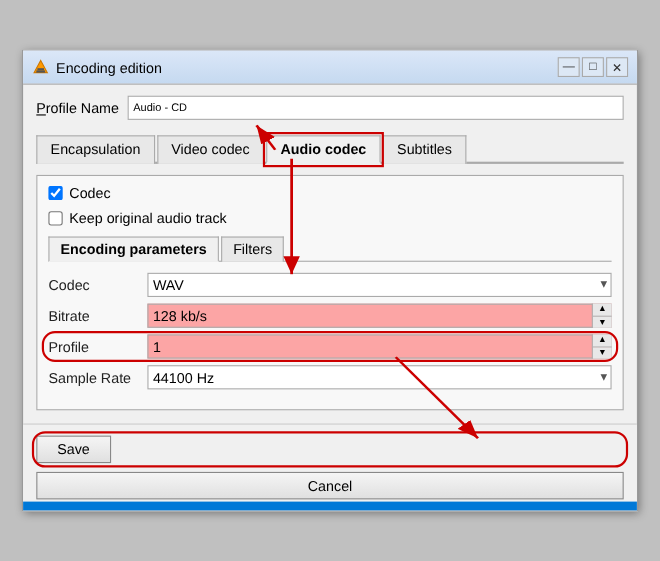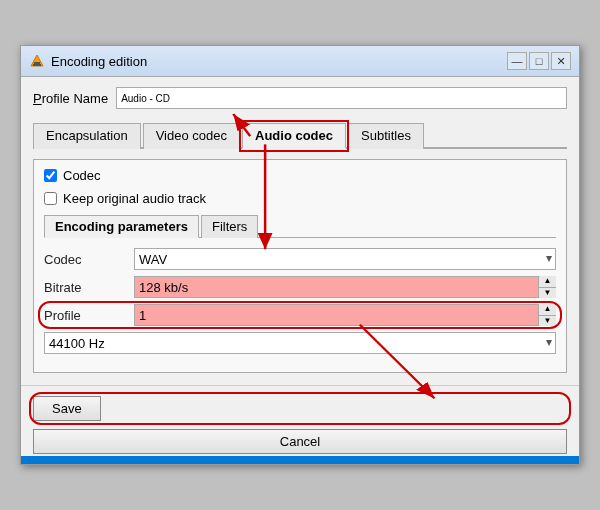--- a/index.html
+++ b/index.html
@@ -369,20 +369,21 @@
         <div class="spinner-wrapper">
           <input type="text" value="1" style="">
           <div class="spinner-btns">
             <button class="spinner-btn">▲</button>
             <button class="spinner-btn">▼</button>
           </div>
         </div>
       </div>
 
       <div class="param-row">
+        <span class="param-label">Sample Rate</span>
         <div class="select-wrapper">
           <select>
             <option>8000 Hz</option>
             <option>11025 Hz</option>
             <option>22050 Hz</option>
             <option selected="">44100 Hz</option>
             <option>48000 Hz</option>
           </select>
         </div>
       </div>

